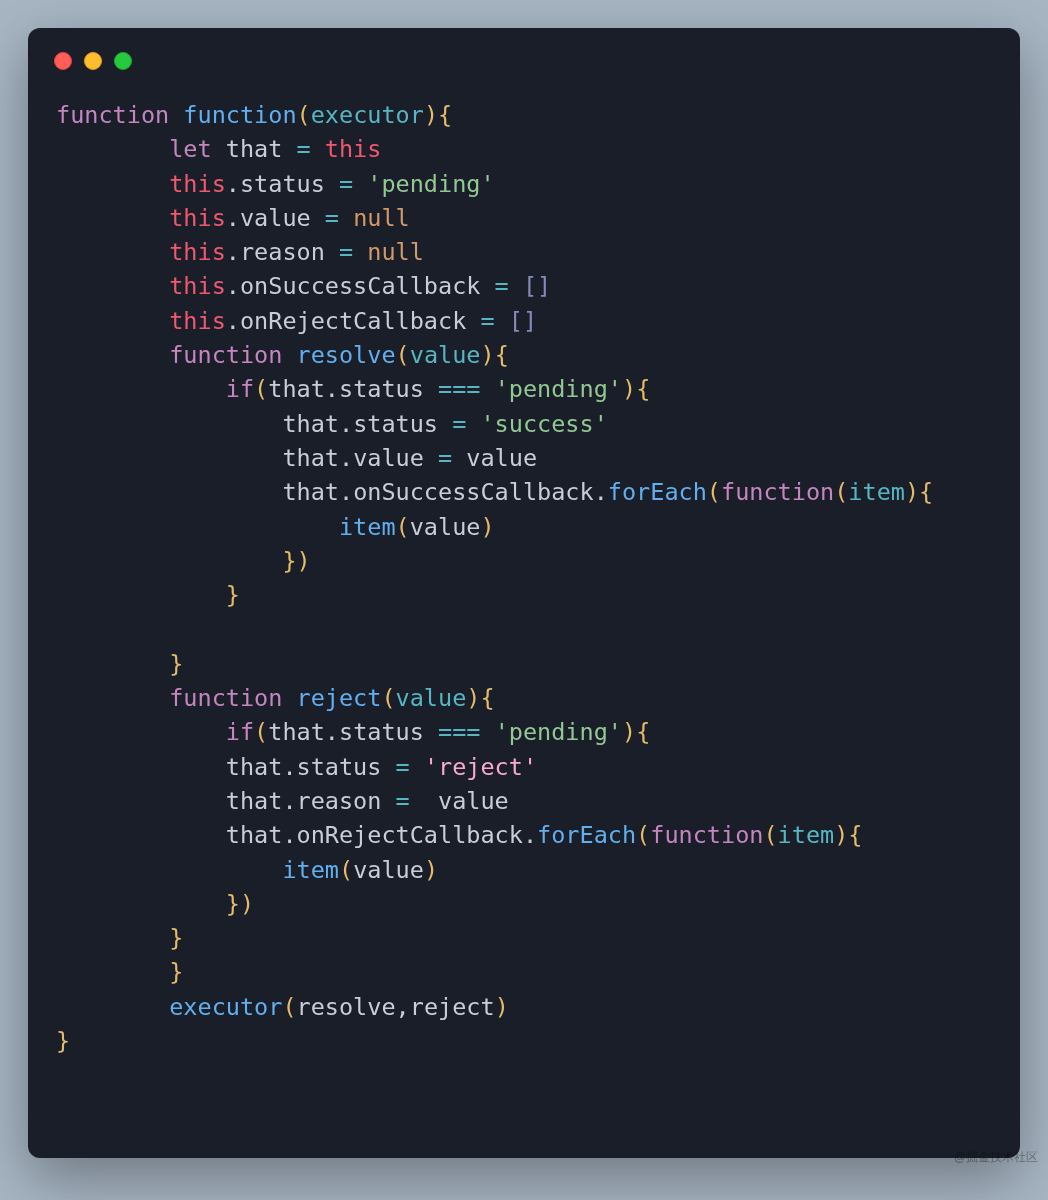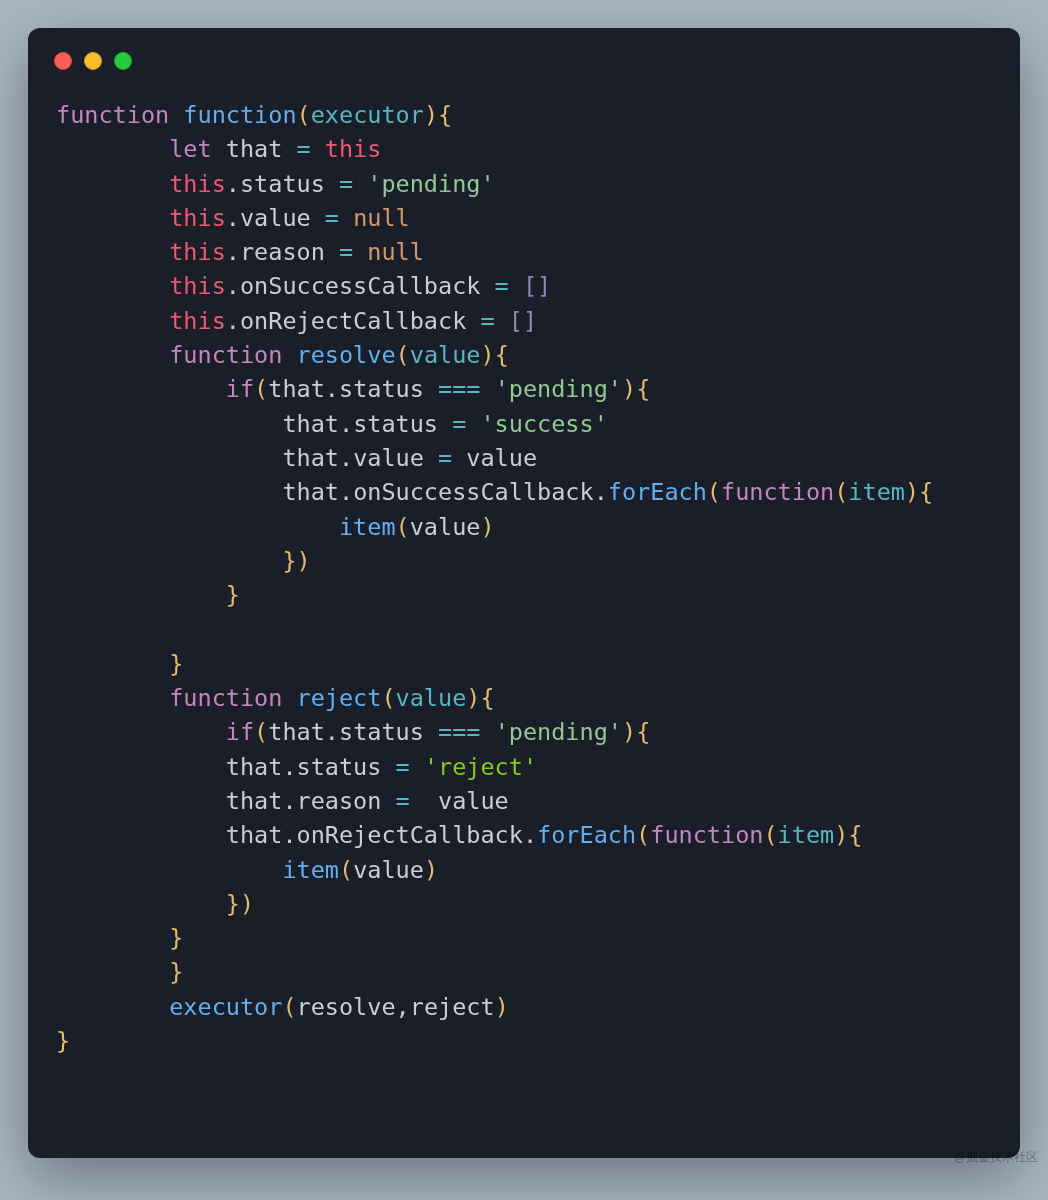--- a/index.html
+++ b/index.html
@@ -70,21 +70,21 @@
 <span style="color:#c8cdd7">                </span><span style="color:#c8cdd7">that</span><span style="color:#c8cdd7">.</span><span style="color:#c8cdd7">status</span><span style="color:#56b6c2"> = </span><span style="color:#93c893">'success'</span>
 <span style="color:#c8cdd7">                </span><span style="color:#c8cdd7">that</span><span style="color:#c8cdd7">.</span><span style="color:#c8cdd7">value</span><span style="color:#56b6c2"> = </span><span style="color:#c8cdd7">value</span>
 <span style="color:#c8cdd7">                </span><span style="color:#c8cdd7">that</span><span style="color:#c8cdd7">.</span><span style="color:#c8cdd7">onSuccessCallback</span><span style="color:#c8cdd7">.</span><span style="color:#61afef">forEach</span><span style="color:#e4bb68">(</span><span style="color:#c586c0">function</span><span style="color:#e4bb68">(</span><span style="color:#56b6c2">item</span><span style="color:#e4bb68">)</span><span style="color:#e4bb68">{</span>
 <span style="color:#c8cdd7">                    </span><span style="color:#61afef">item</span><span style="color:#e4bb68">(</span><span style="color:#c8cdd7">value</span><span style="color:#e4bb68">)</span>
 <span style="color:#c8cdd7">                </span><span style="color:#e4bb68">}</span><span style="color:#e4bb68">)</span>
 <span style="color:#c8cdd7">            </span><span style="color:#e4bb68">}</span>
 <span style="color:#c8cdd7"></span>
 <span style="color:#c8cdd7">        </span><span style="color:#e4bb68">}</span>
 <span style="color:#c8cdd7">        </span><span style="color:#c586c0">function </span><span style="color:#61afef">reject</span><span style="color:#e4bb68">(</span><span style="color:#56b6c2">value</span><span style="color:#e4bb68">)</span><span style="color:#e4bb68">{</span>
 <span style="color:#c8cdd7">            </span><span style="color:#c586c0">if</span><span style="color:#e4bb68">(</span><span style="color:#c8cdd7">that</span><span style="color:#c8cdd7">.</span><span style="color:#c8cdd7">status</span><span style="color:#56b6c2"> === </span><span style="color:#93c893">'pending'</span><span style="color:#e4bb68">)</span><span style="color:#e4bb68">{</span>
-<span style="color:#c8cdd7">            </span><span style="color:#c8cdd7">that</span><span style="color:#c8cdd7">.</span><span style="color:#c8cdd7">status</span><span style="color:#56b6c2"> = </span><span style="color:#84cc16">'reject'</span>
+<span style="color:#c8cdd7">            </span><span style="color:#c8cdd7">that</span><span style="color:#c8cdd7">.</span><span style="color:#c8cdd7">status</span><span style="color:#56b6c2"> = </span><span style="color:#f9a8d4">'reject'</span>
 <span style="color:#c8cdd7">            </span><span style="color:#c8cdd7">that</span><span style="color:#c8cdd7">.</span><span style="color:#c8cdd7">reason</span><span style="color:#56b6c2"> =  </span><span style="color:#c8cdd7">value</span>
 <span style="color:#c8cdd7">            </span><span style="color:#c8cdd7">that</span><span style="color:#c8cdd7">.</span><span style="color:#c8cdd7">onRejectCallback</span><span style="color:#c8cdd7">.</span><span style="color:#61afef">forEach</span><span style="color:#e4bb68">(</span><span style="color:#c586c0">function</span><span style="color:#e4bb68">(</span><span style="color:#56b6c2">item</span><span style="color:#e4bb68">)</span><span style="color:#e4bb68">{</span>
 <span style="color:#c8cdd7">                </span><span style="color:#61afef">item</span><span style="color:#e4bb68">(</span><span style="color:#c8cdd7">value</span><span style="color:#e4bb68">)</span>
 <span style="color:#c8cdd7">            </span><span style="color:#e4bb68">}</span><span style="color:#e4bb68">)</span>
 <span style="color:#c8cdd7">        </span><span style="color:#e4bb68">}</span>
 <span style="color:#c8cdd7">        </span><span style="color:#e4bb68">}</span>
 <span style="color:#c8cdd7">        </span><span style="color:#61afef">executor</span><span style="color:#e4bb68">(</span><span style="color:#c8cdd7">resolve</span><span style="color:#c8cdd7">,</span><span style="color:#c8cdd7">reject</span><span style="color:#e4bb68">)</span>
 <span style="color:#e4bb68">}</span>
 </pre>
 </div>

